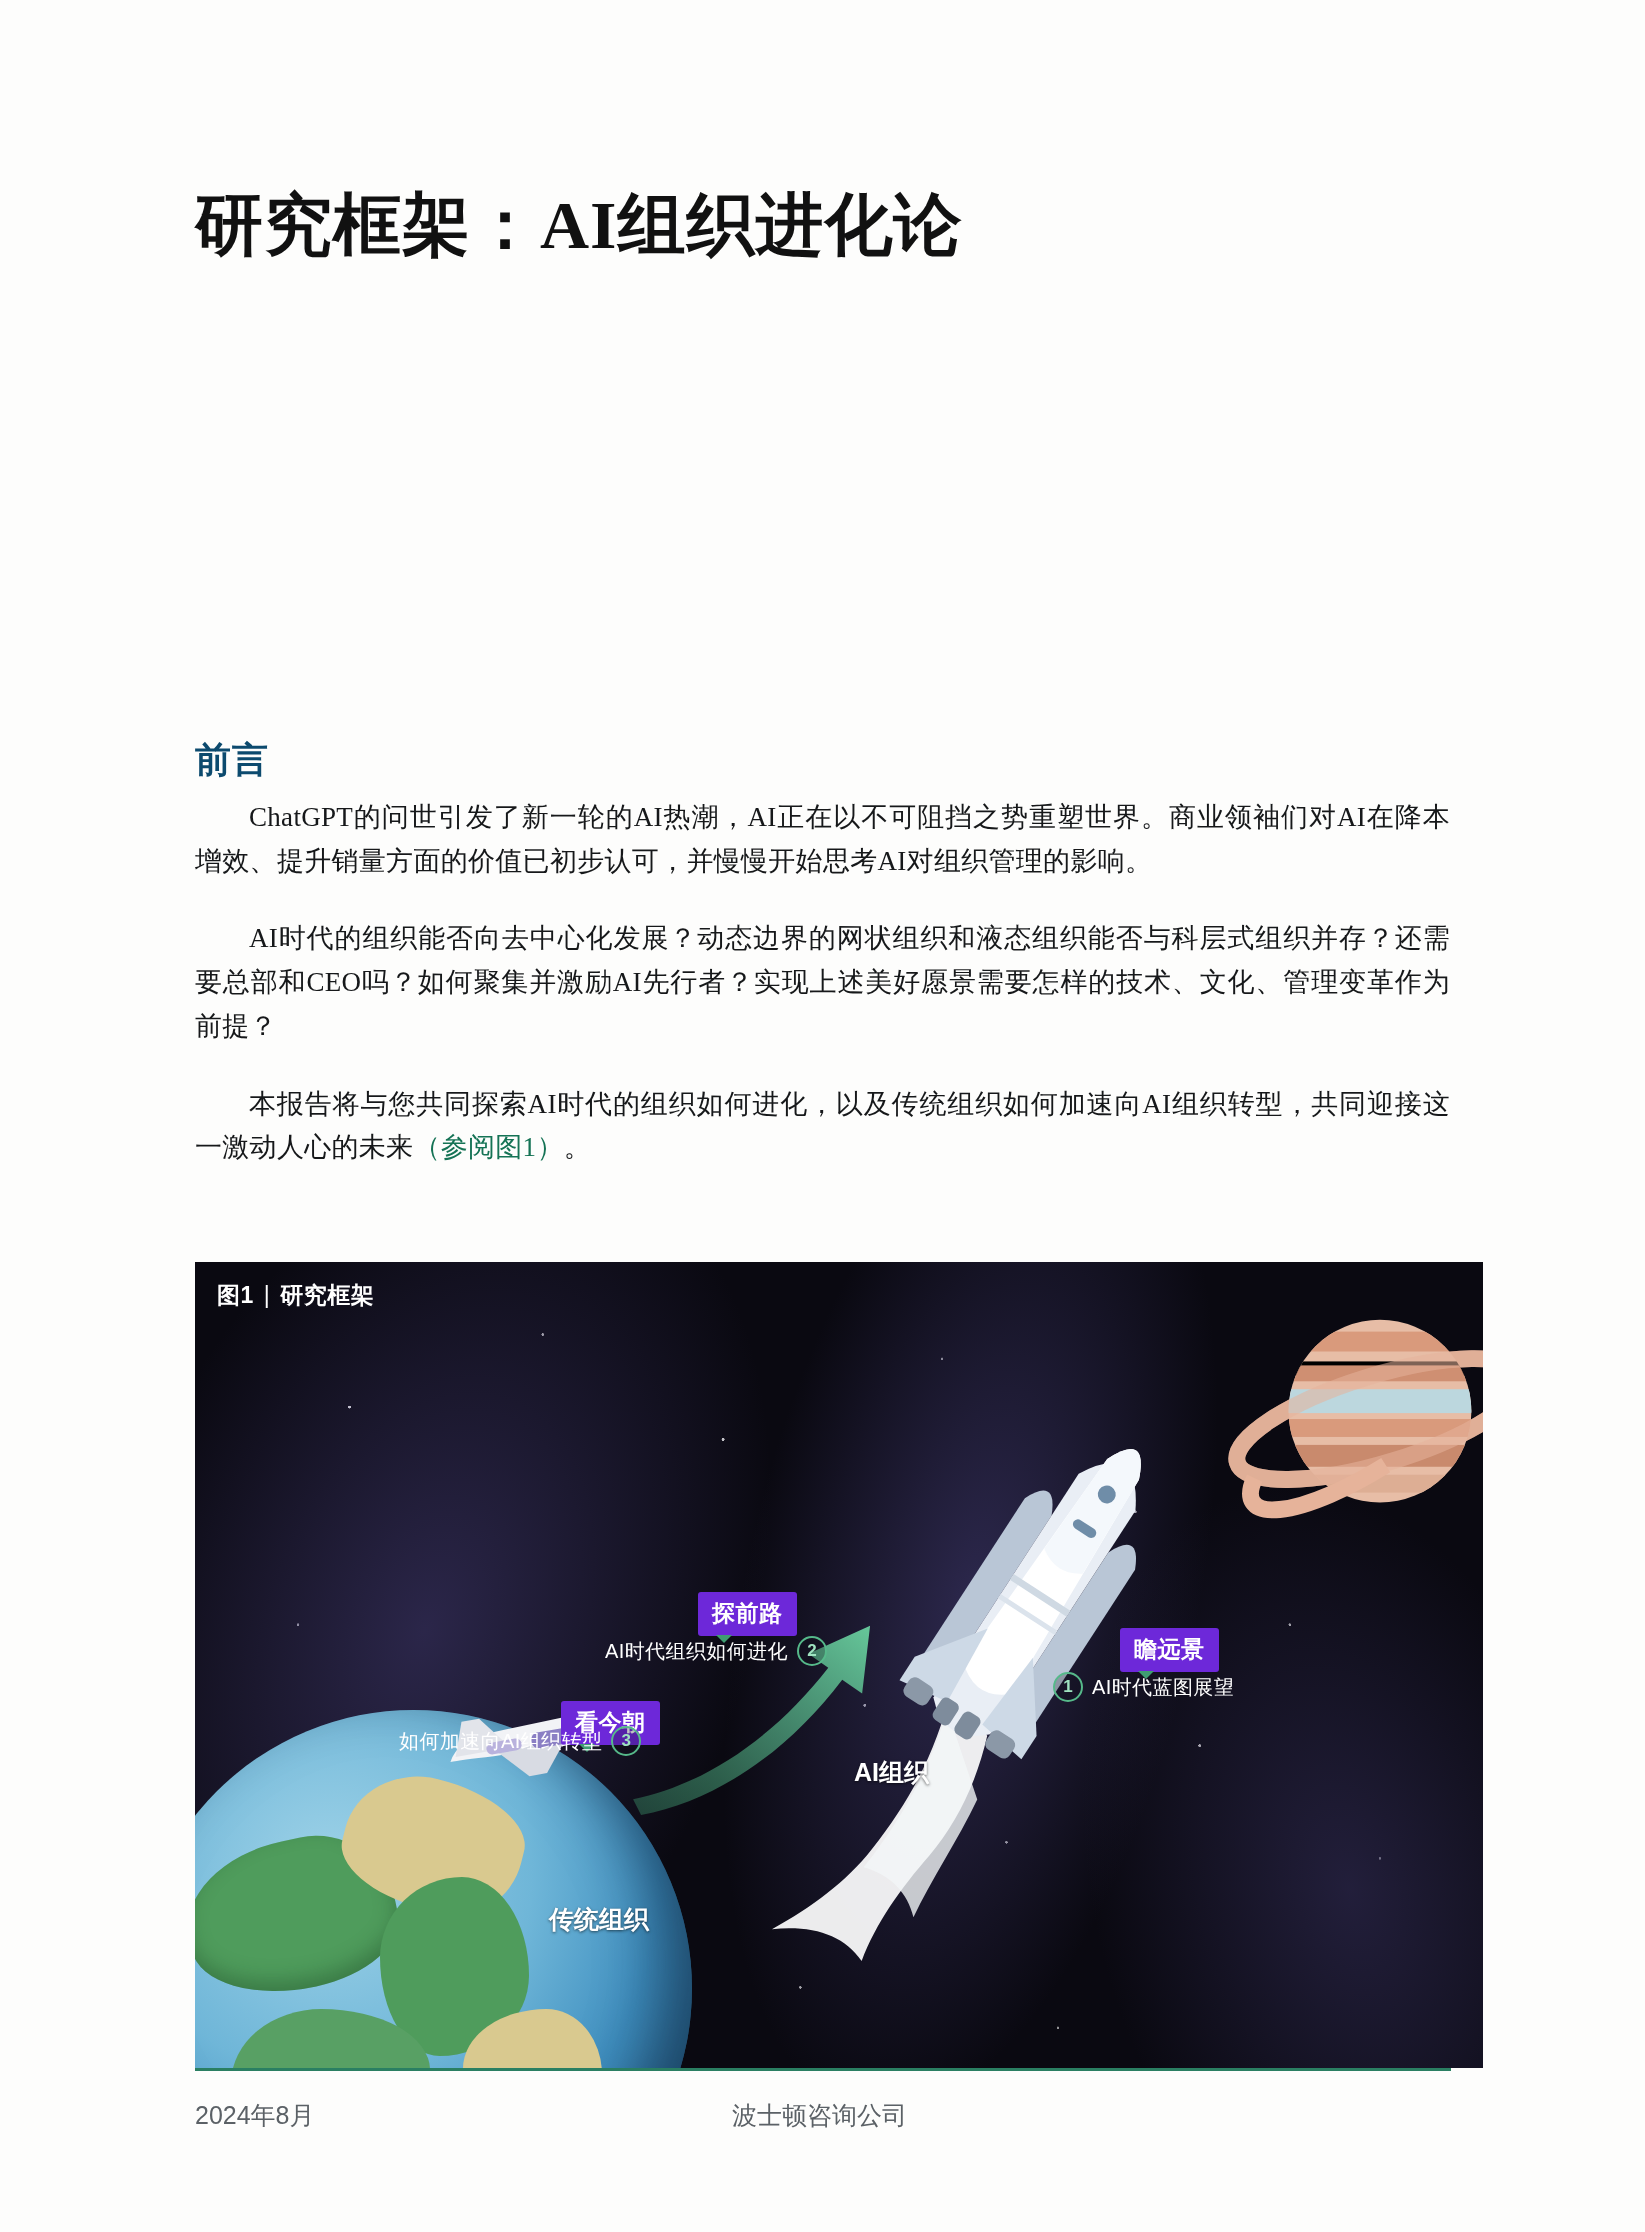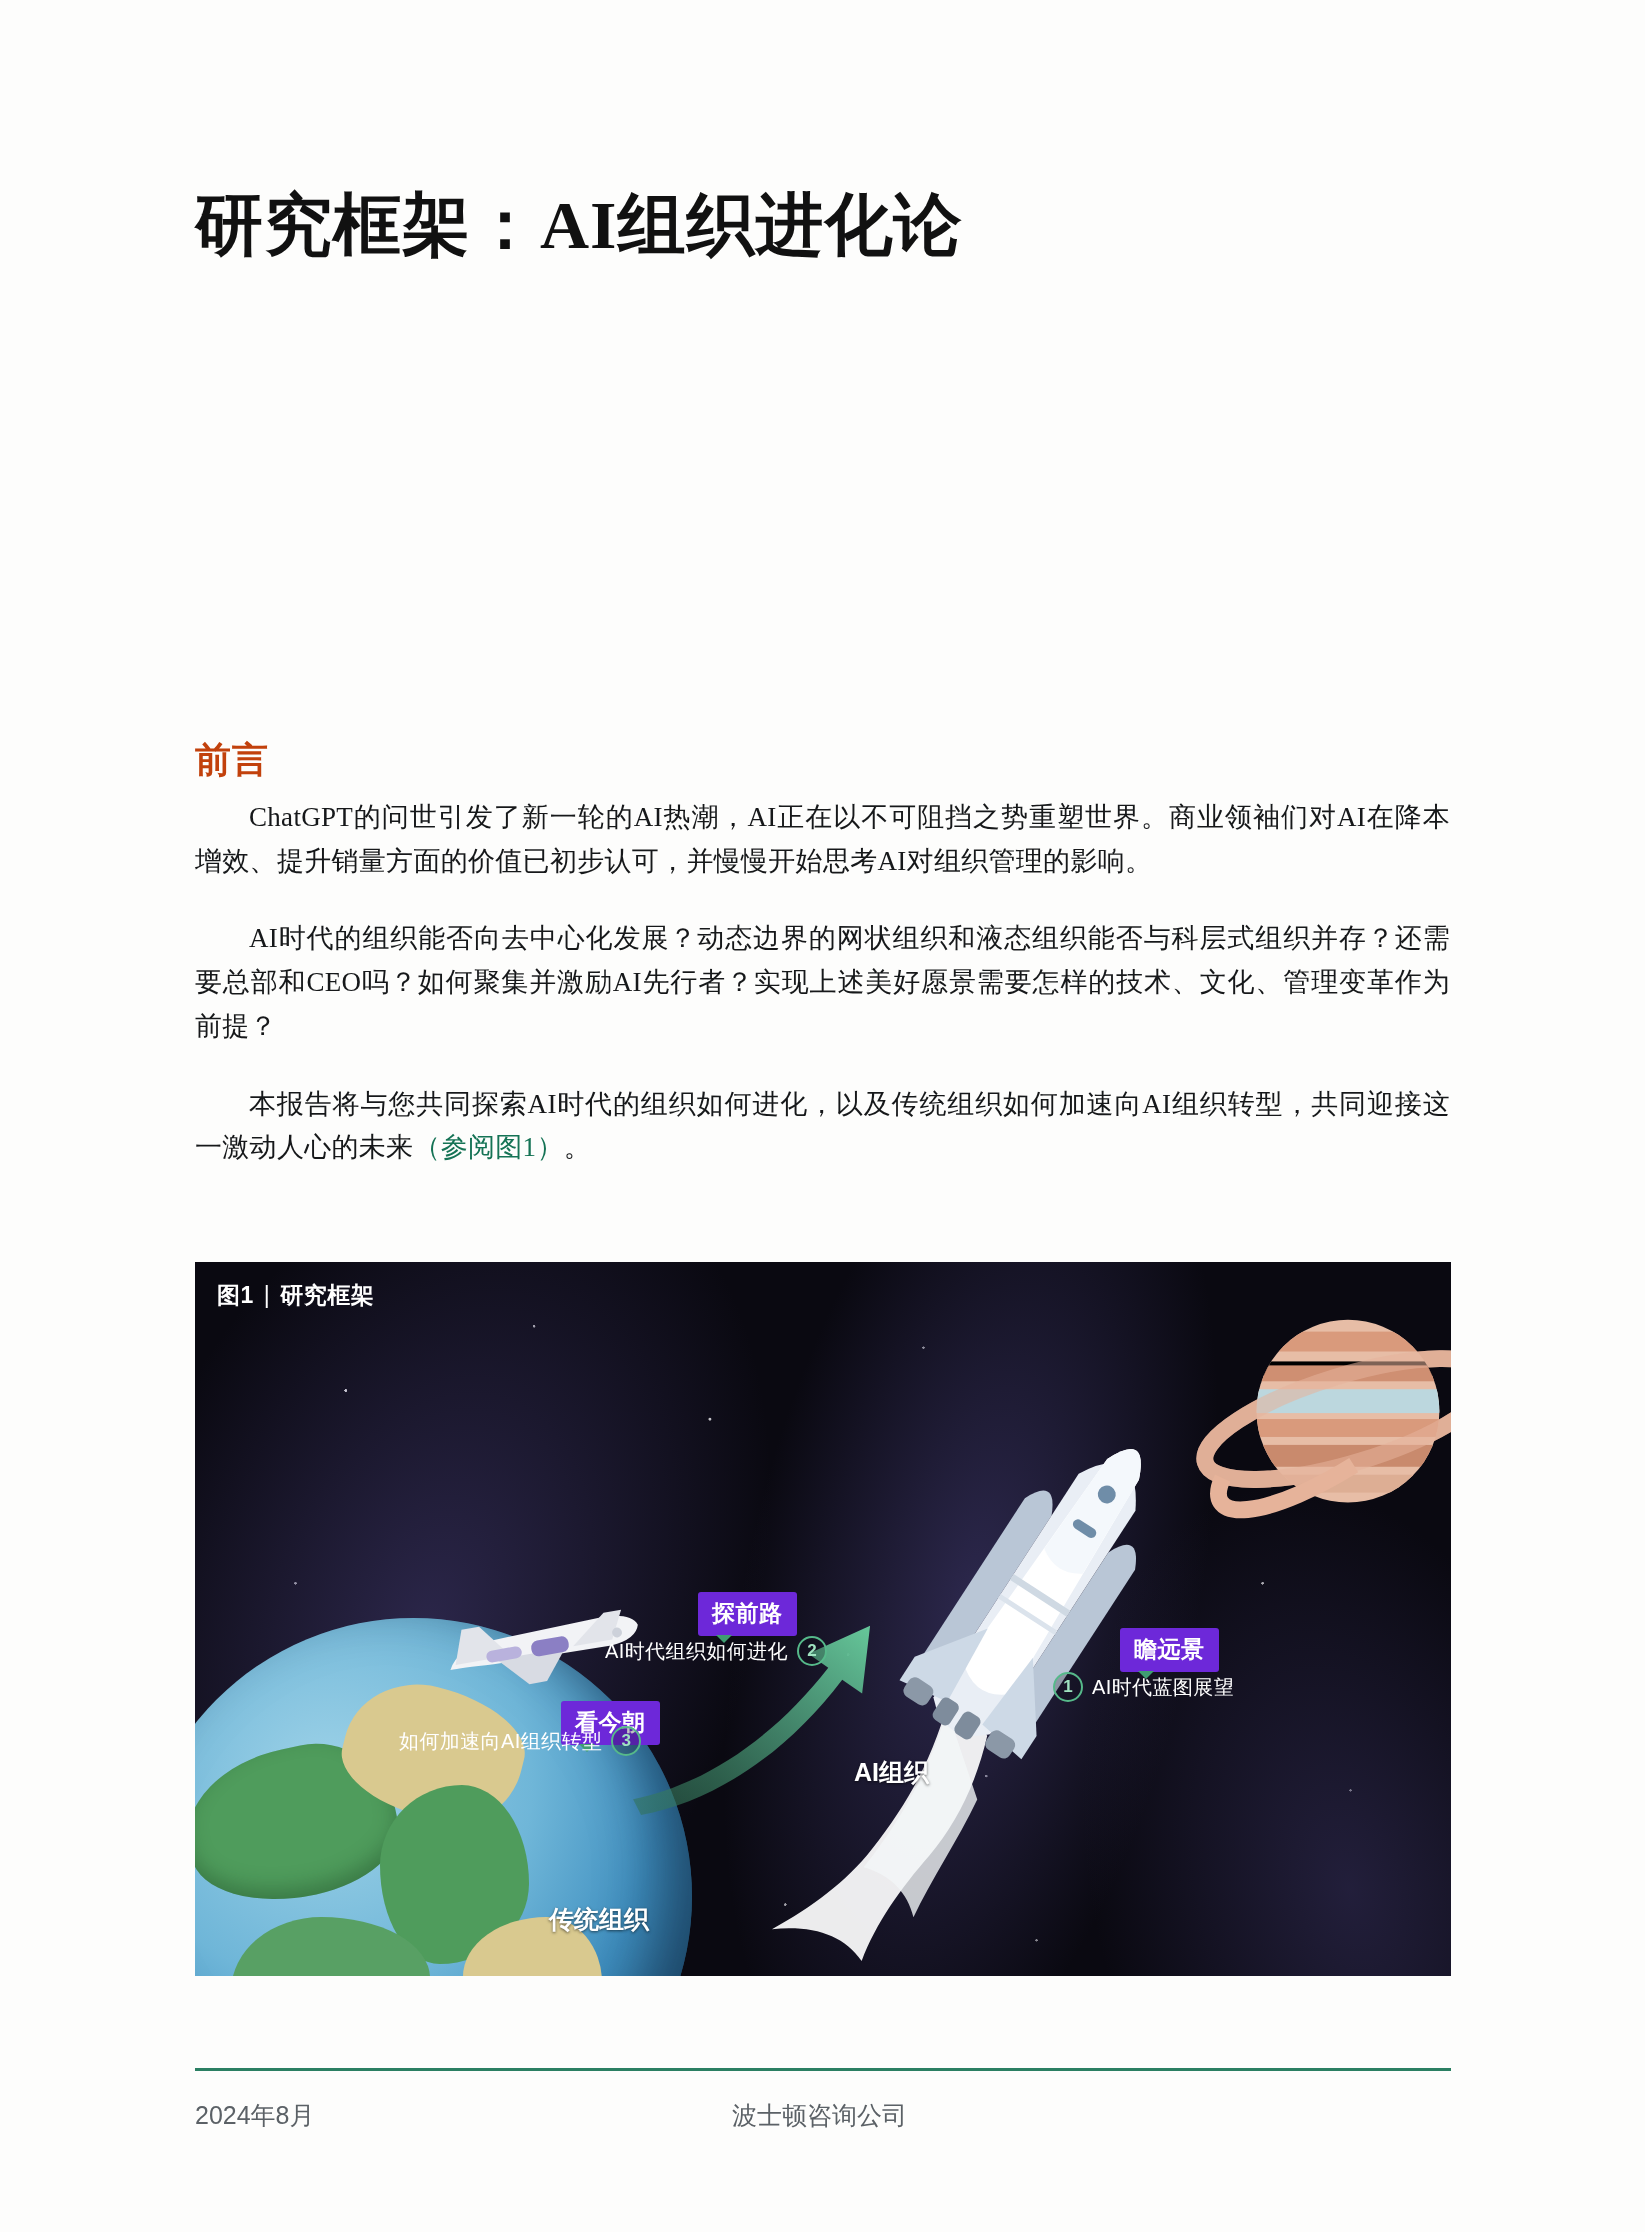--- a/index.html
+++ b/index.html
@@ -36,21 +36,21 @@
   }
 
   
   .section-heading {
     position: absolute;
     left: 195px;
     top: 706px;
     font-family: "Liberation Serif", serif;
     font-weight: bold;
     font-size: 36px;
-    color: #c2410c;
+    color: #0c4a6e;
     letter-spacing: 1px;
   }
 
   
   .body-block {
     position: absolute;
     left: 195px;
     top: 796px;
     width: 1259px;
   }
@@ -67,23 +67,24 @@
   .para .ref {
     color: #157355;
   }
 
   
   .exhibit {
     position: absolute;
     left: 195px;
     top: 1262px;
     width: 1256px;
-    height: 714px;
+    height: 806px;
     background: #0b0a14;
     overflow: hidden;
+    padding-left: 32px;
   }
   .starfield {
     position: absolute;
     inset: 0;
     background:
       radial-gradient(circle at 12% 18%, rgba(255,255,255,.9) 0 1.2px, transparent 1.6px),
       radial-gradient(circle at 27% 9%, rgba(255,255,255,.7) 0 1.1px, transparent 1.5px),
       radial-gradient(circle at 41% 22%, rgba(255,255,255,.8) 0 1.3px, transparent 1.7px),
       radial-gradient(circle at 58% 12%, rgba(255,255,255,.65) 0 1px, transparent 1.4px),
       radial-gradient(circle at 73% 31%, rgba(255,255,255,.75) 0 1.2px, transparent 1.6px),

